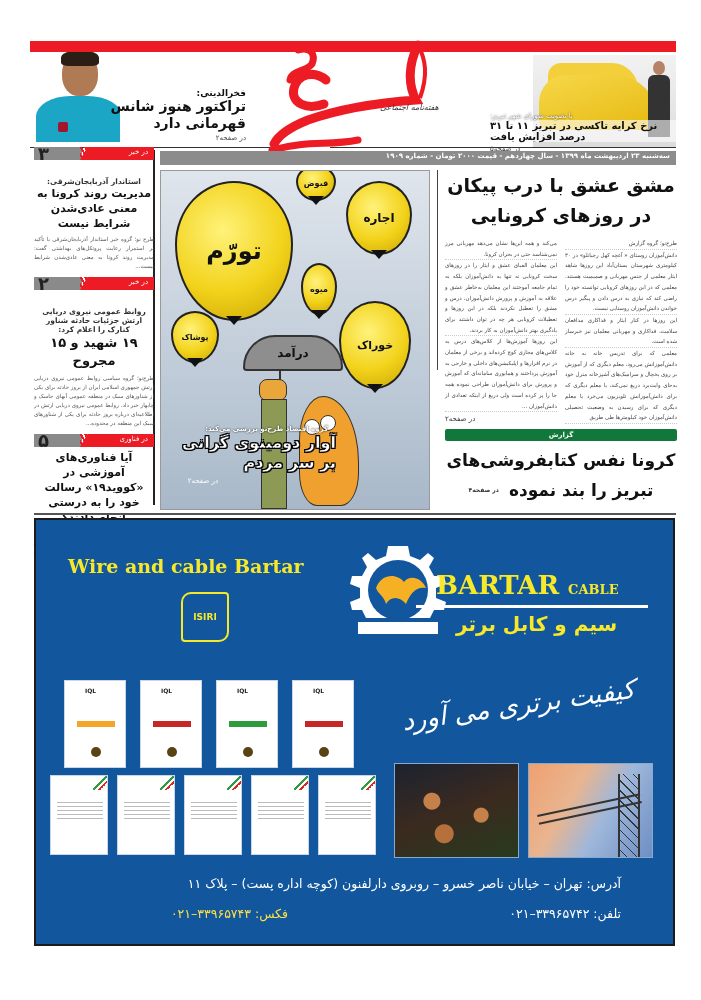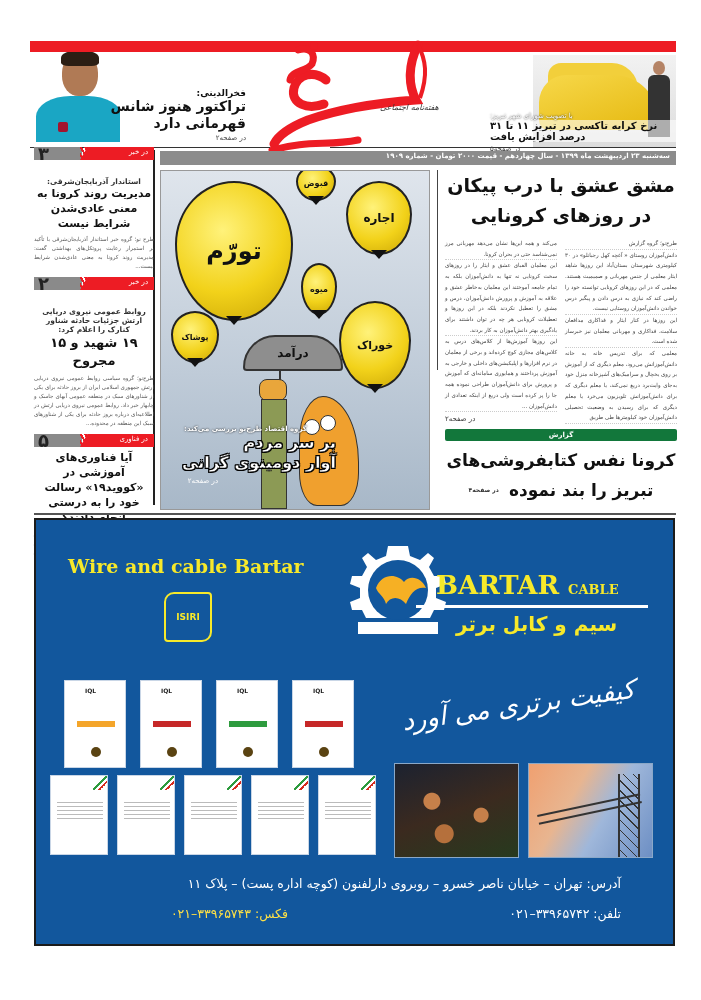--- a/index.html
+++ b/index.html
@@ -60,21 +60,21 @@
   .cartoon { position: absolute; left: 160px; top: 170px; width: 270px; height: 340px; background: linear-gradient(180deg,#dfe5ec,#bfcbd8 60%,#a8b8c8); overflow: hidden; border: 1px solid #999; }
   .drop { position: absolute; background: radial-gradient(circle at 40% 35%, #fff27a, #f2d21a 55%, #c9a404); border: 2px solid #222; border-radius: 50% 50% 50% 50% / 45% 45% 55% 55%; display: flex; align-items: center; justify-content: center; font-weight: bold; color: #111; }
   .drop::after { content: ""; position: absolute; bottom: -6px; left: 50%; transform: translateX(-50%); width: 0; height: 0; border-left: 8px solid transparent; border-right: 8px solid transparent; border-top: 9px solid #111; }
   .umbrella { position: absolute; left: 85px; top: 230px; width: 100px; height: 36px; background: #8e8e8e; border: 2px solid #333; border-radius: 50px 50px 6px 6px; display: flex; align-items: center; justify-content: center; font-size: 12px; font-weight: bold; color: #111; }
   .umb-pole { position: absolute; left: 133px; top: 264px; width: 2px; height: 40px; background: #333; }
   .hand { position: absolute; left: 117px; top: 298px; width: 28px; height: 22px; background: #e9a63b; border: 1.5px solid #333; border-radius: 8px; }
   .arm { position: absolute; left: 120px; top: 318px; width: 26px; height: 40px; background: #8c9a55; border: 1.5px solid #333; }
   .man-face { position: absolute; left: 140px; top: 238px; width: 60px; height: 110px; background: #f0a02e; border: 1.5px solid #333; border-radius: 40% 60% 30% 30%; }
   .eye { position: absolute; width: 16px; height: 16px; background: #fff; border: 1.5px solid #333; border-radius: 50%; }
   .cartoon-headline { position: absolute; left: 163px; top: 425px; width: 265px; text-align: left; direction: rtl; }
-  .cartoon-kicker { font-size: 7px; color: #fff; font-weight: bold; text-shadow: 0 0 2px #000; text-align: center; padding-right: 100px; }
+  .cartoon-kicker { font-size: 7px; color: #fff; font-weight: bold; text-shadow: 0 0 2px #000; text-align: right; padding-right: 100px; }
   .cartoon-title { font-size: 16px; font-weight: bold; color: #fff; -webkit-text-stroke: 0.4px #000; text-shadow: 1px 1px 0 #000, -1px -1px 0 #000, 1px -1px 0 #000, -1px 1px 0 #000; line-height: 20px; text-align: right; padding-right: 92px; }
   .cartoon-page { font-size: 7px; color: #fff; text-align: right; padding-right: 210px; margin-top: 4px; }
 
   
   .right-col { position: absolute; left: 445px; top: 170px; width: 232px; }
   .lead-title { font-size: 19px; font-weight: bold; text-align: center; line-height: 30px; }
   .lead-body { display: flex; gap: 8px; margin-top: 8px; }
   .lead-body .col { width: 112px; font-size: 5.5px; line-height: 10.7px; color: #444; text-align: justify; }
   .lead-body .col p { border-bottom: 1px dotted #ccc; }
   .lead-page { font-size: 7px; color: #333; text-align: left; margin-top: 2px; }
@@ -82,21 +82,21 @@
   .second-title { font-size: 17px; font-weight: bold; text-align: center; line-height: 30px; margin-top: 4px; }
   .second-title-row { display: flex; align-items: center; justify-content: center; gap: 10px; }
   .second-page { font-size: 6px; color: #333; }
   .right-rule { position: absolute; left: 437px; top: 170px; width: 1px; height: 200px; background: #444; }
 
   .bottom-rule { position: absolute; left: 34px; top: 513px; width: 642px; height: 1.5px; background: #555; }
 
   
   .ad { position: absolute; left: 34px; top: 518px; width: 641px; height: 428px; background: #12579d; border: 2px solid #1b1b1b; }
   .ad-en-title { position: absolute; left: 32px; top: 35px; font-family: "DejaVu Serif", serif; font-size: 19px; font-weight: bold; color: #f7e92a; direction: ltr; }
-  .std-logo { position: absolute; left: 128px; top: 72px; width: 48px; height: 50px; border: 2px solid #f7e92a; border-radius: 10px 4px 10px 4px; color: #f7e92a; font-size: 9px; font-weight: bold; display: flex; align-items: center; justify-content: center; direction: ltr; }
+  .std-logo { position: absolute; left: 145px; top: 72px; width: 48px; height: 50px; border: 2px solid #f7e92a; border-radius: 10px 4px 10px 4px; color: #f7e92a; font-size: 9px; font-weight: bold; display: flex; align-items: center; justify-content: center; direction: ltr; }
   .gear { position: absolute; left: 310px; top: 18px; width: 110px; height: 110px; }
   .brand-name { position: absolute; left: 400px; top: 50px; color: #f7e92a; font-family: "DejaVu Serif", serif; font-size: 26px; font-weight: bold; direction: ltr; white-space: nowrap; }
   .brand-name .small { font-size: 13px; }
   .brand-line { position: absolute; left: 380px; top: 85px; width: 232px; height: 3px; background: #fff; }
   .brand-fa { position: absolute; left: 420px; top: 92px; color: #f7e92a; font-size: 20px; font-weight: bold; direction: rtl; white-space: nowrap; }
   .slogan { position: absolute; left: 365px; top: 170px; color: #fff; font-family: "DejaVu Serif", serif; font-size: 26px; font-style: italic; direction: rtl; white-space: nowrap; transform: rotate(-8deg); }
   .cert-row { position: absolute; display: flex; direction: ltr; }
   .cert { background: #fff; border: 1px solid #c9d6e6; position: relative; }
   .cert-a { width: 62px; height: 88px; margin-right: 14px; }
   .cert-a .bar { position: absolute; left: 12px; top: 40px; width: 38px; height: 6px; }
@@ -213,22 +213,22 @@
   <div class="umb-pole" style="top:200px; left:118px;"></div>
   <div class="hand" style="top:208px; left:98px;"></div>
   <div class="arm" style="top:228px; left:100px; height:110px;"></div>
   <div class="man-face" style="left:138px; top:225px;">
     <div class="eye" style="left:4px; top:22px;"></div>
     <div class="eye" style="left:20px; top:18px;"></div>
   </div>
 </div>
 <div class="cartoon-headline">
   <div class="cartoon-kicker">گروه اقتصاد طرح‌نو بررسی می‌کند:</div>
+  <div class="cartoon-title">آوار دومینوی گرانی</div>
   <div class="cartoon-title">بر سر مردم</div>
-  <div class="cartoon-title">آوار دومینوی گرانی</div>
   <div class="cartoon-page">در صفحه۲</div>
 </div>
 
 <div class="right-rule"></div>
 <div class="right-col">
   <div class="lead-title">مشق عشق با درب پیکان در روزهای کرونایی</div>
   <div class="lead-body">
     <div class="col">
       <p>طرح‌نو؛ گروه گزارش</p>
       <p>دانش‌آموزان روستای « آغچه کهل رجبانلو» در ۳۰ کیلومتری شهرستان بستان‌آباد این روزها شاهد ایثار معلمی از جنس مهربانی و صمیمیت هستند. معلمی که در این روزهای کرونایی توانسته خود را راضی کند که نیازی به درس دادن و پیگیر درس خواندن دانش‌آموزان روستایی نیست.</p>

